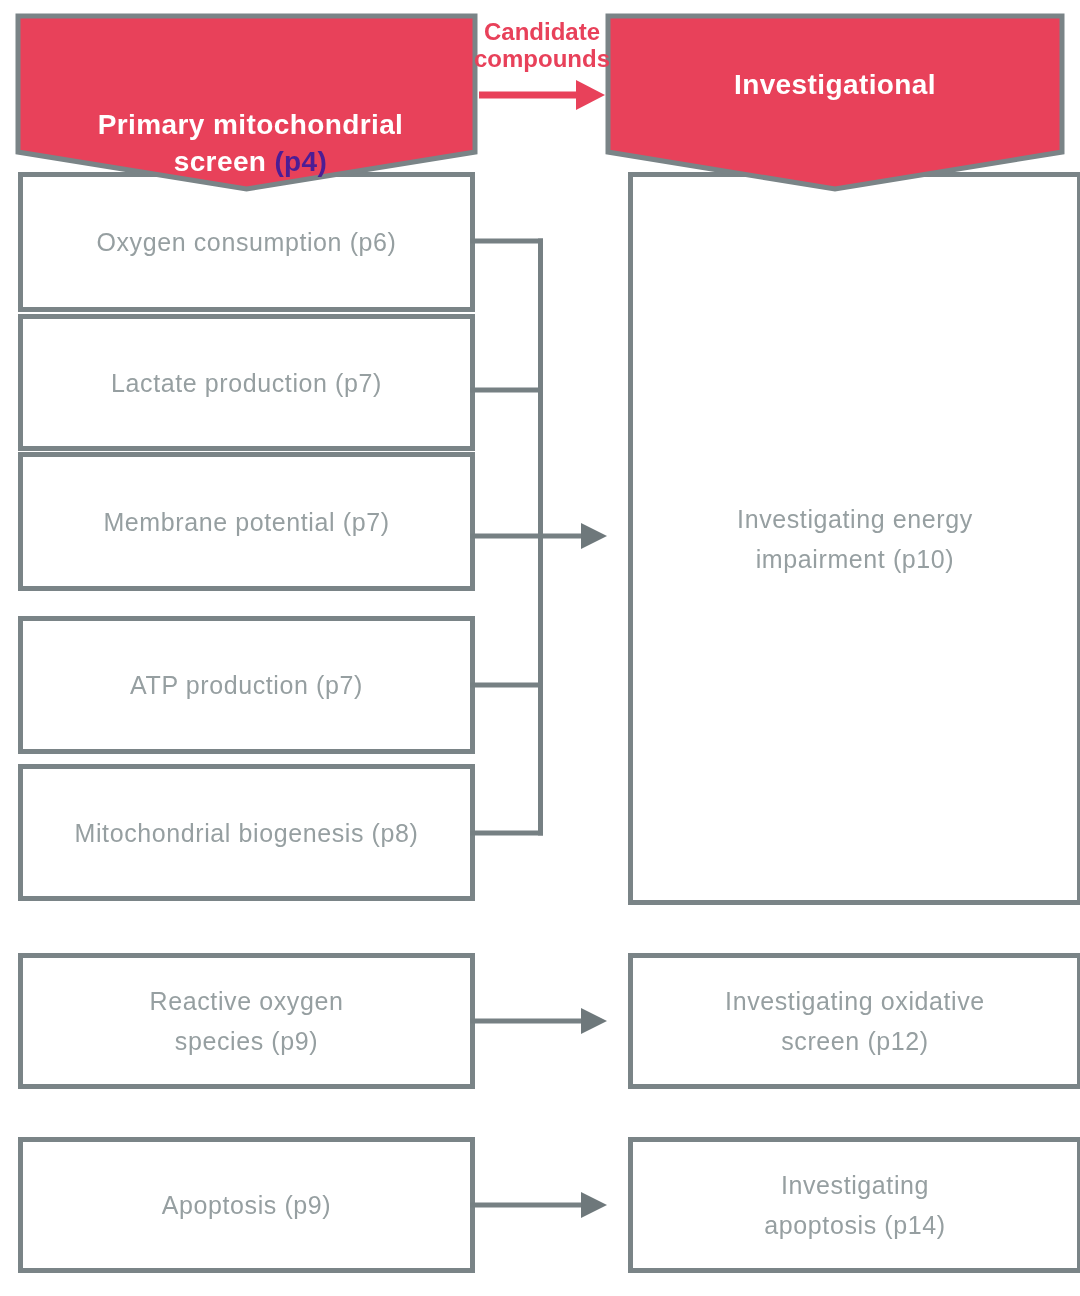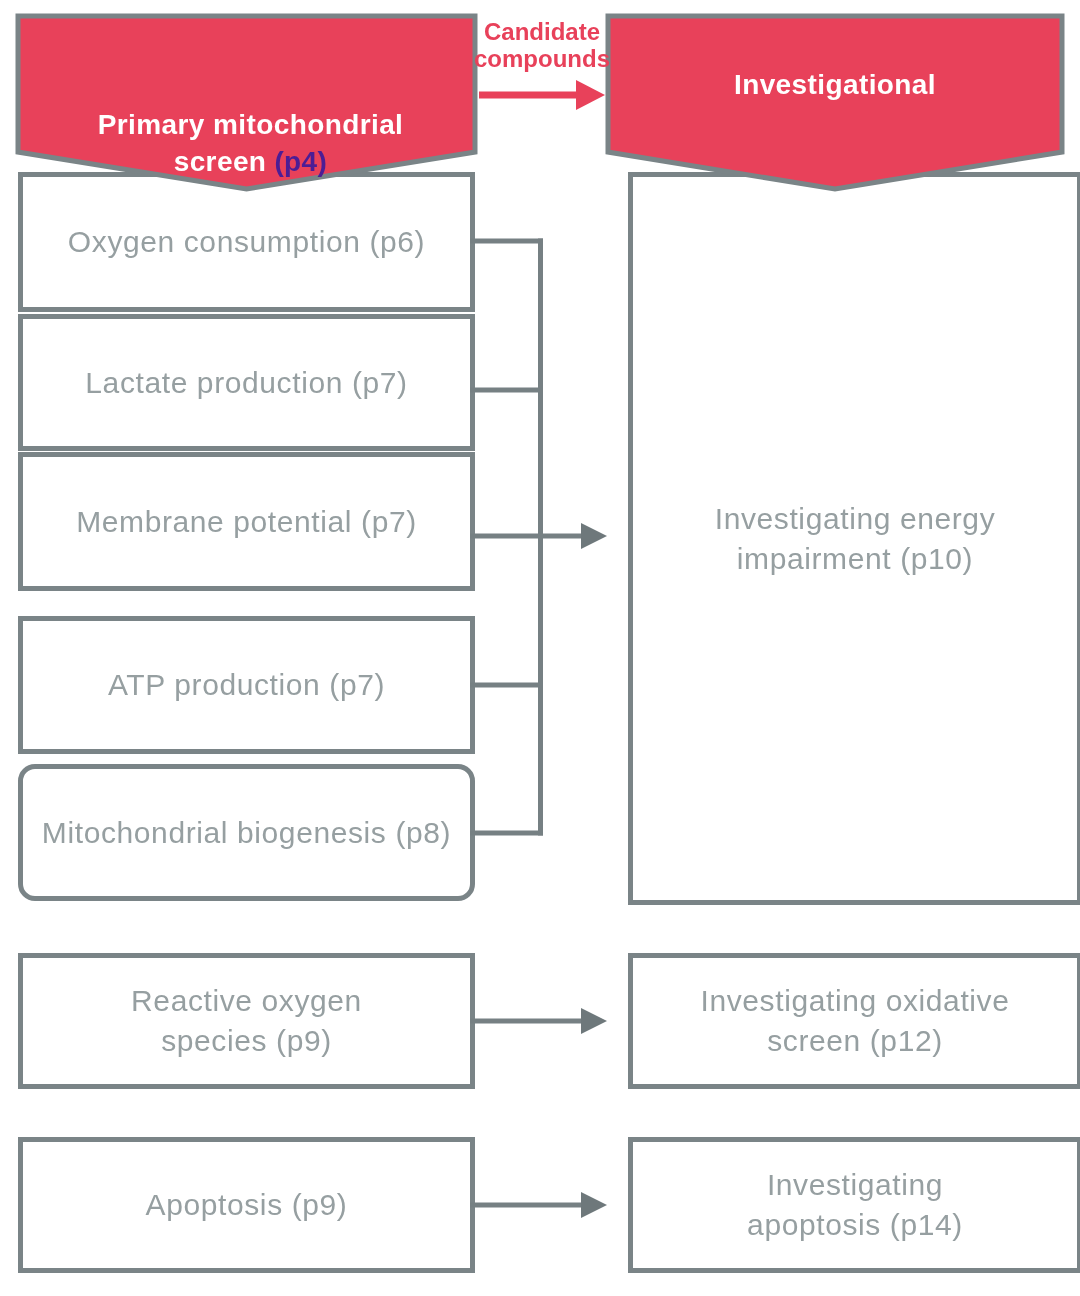--- a/index.html
+++ b/index.html
@@ -10,33 +10,33 @@
     position:absolute;
     background:#fff;
     border:5px solid #7a8487;
     box-sizing:border-box;
     display:flex;
     flex-direction:column;
     align-items:center;
     justify-content:center;
     text-align:center;
     color:#969fa1;
-    font-size:30px;
+    font-size:25px;
     letter-spacing:0.6px;
     line-height:40px;
     z-index:1;
   }
   .col-left{left:18px;width:457px;}
   .col-right{left:628px;width:454px;}
 
   .sb1{top:172px;height:140px;}
   .sb2{top:314px;height:137px;}
   .sb3{top:452px;height:139px;}
   .sb4{top:616px;height:138px;}
-  .sb5{top:764px;height:137px;border-radius:17px;}
+  .sb5{top:764px;height:137px;}
   .big-box{top:172px;height:733px;}
   .row2{top:953px;height:136px;}
   .row3{top:1137px;height:136px;}
 
   
   .overlay{
     position:absolute;left:0;top:0;width:1080px;height:1296px;
     z-index:5;pointer-events:none;
   }
 

